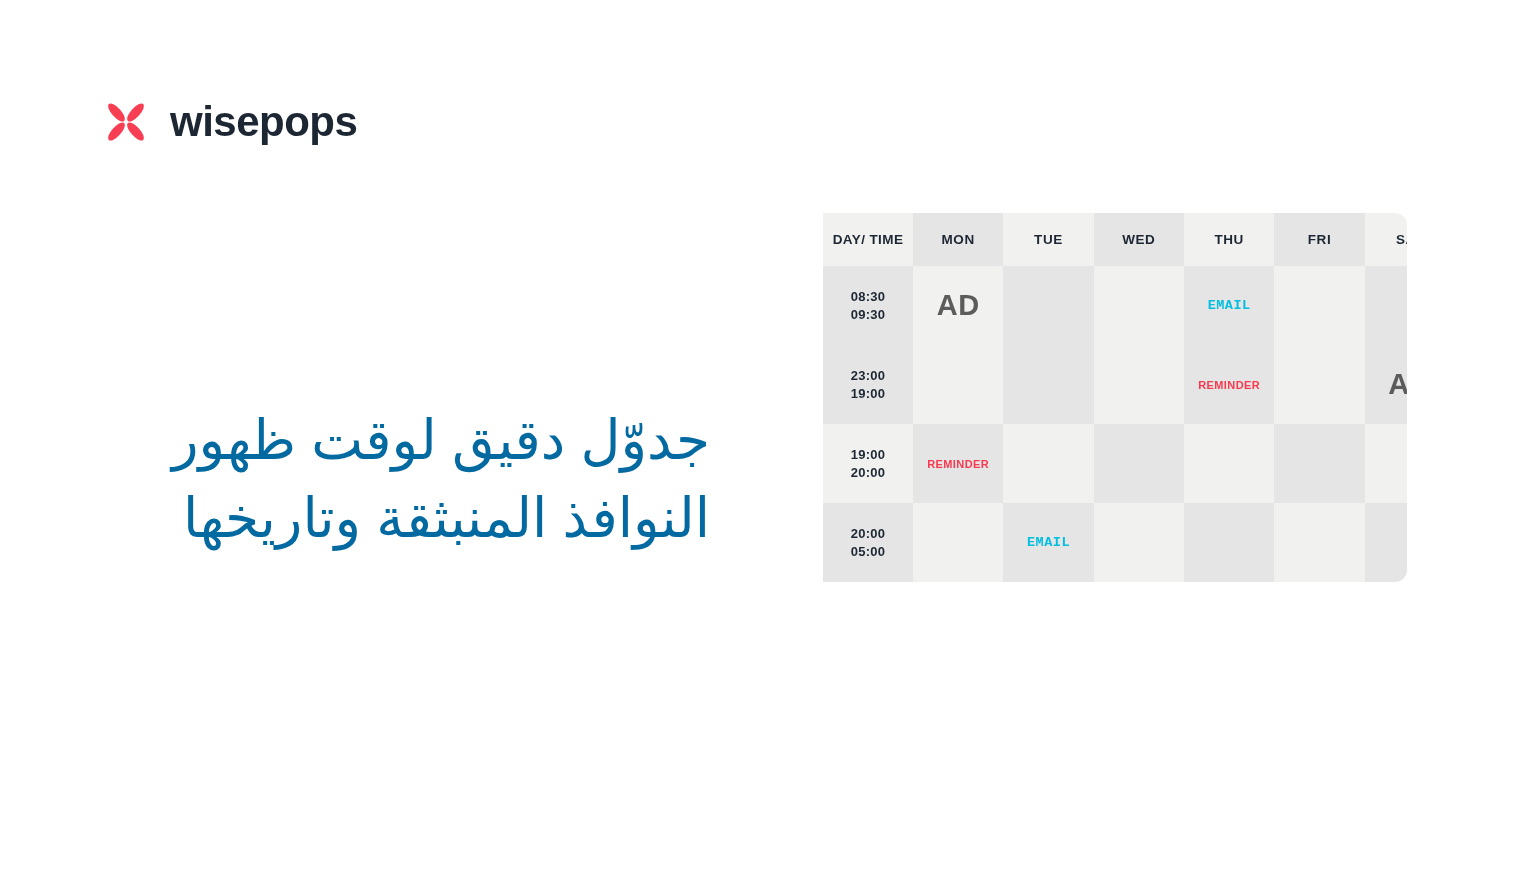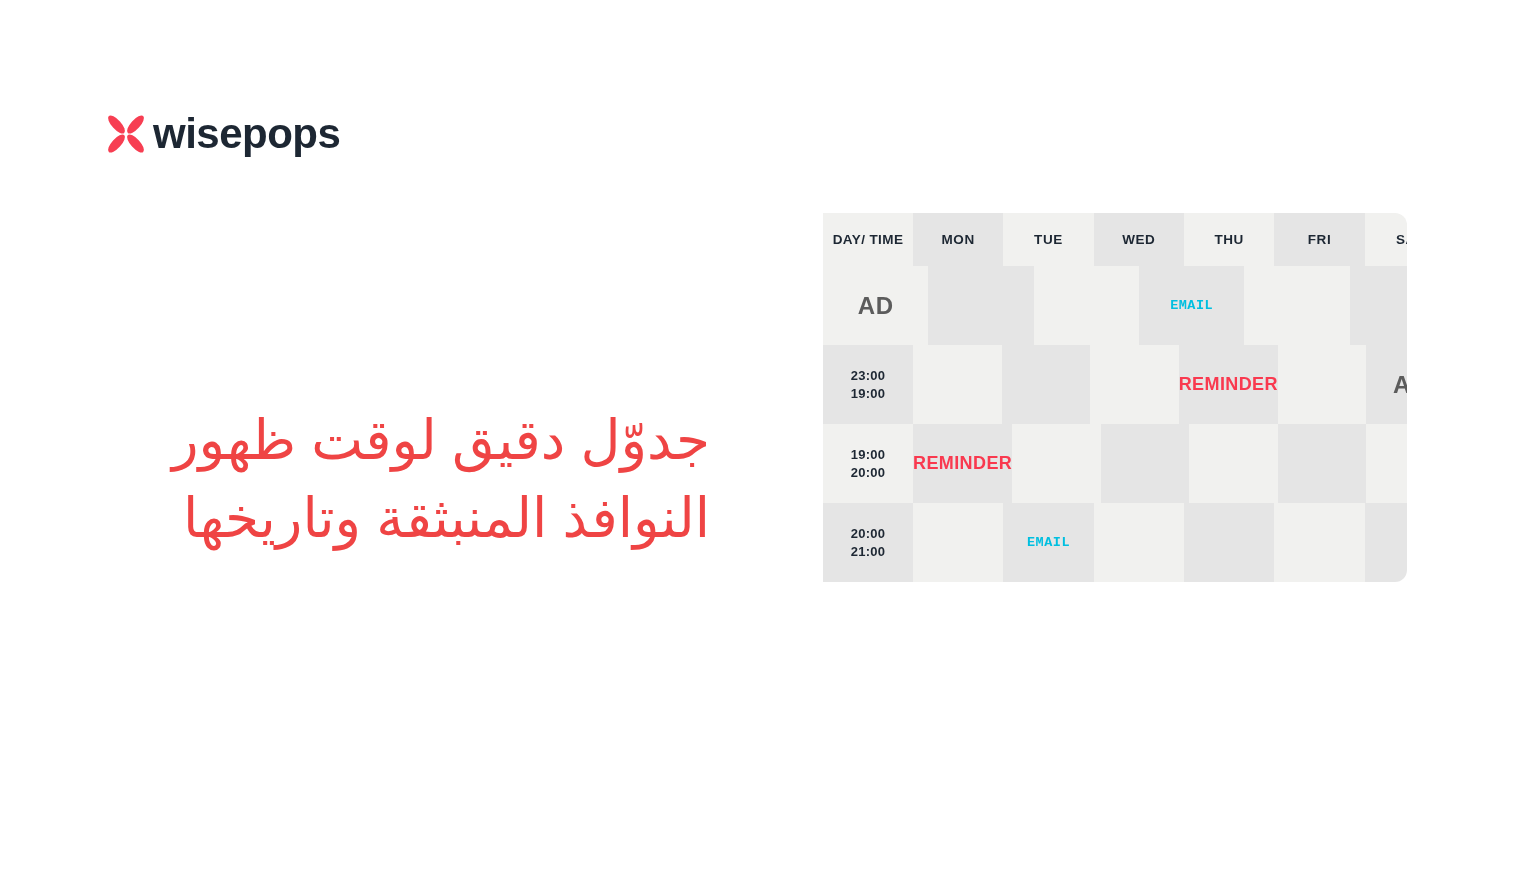--- a/index.html
+++ b/index.html
@@ -13,24 +13,24 @@
     background: #ffffff;
     font-family: "Liberation Sans", "DejaVu Sans", sans-serif;
     overflow: hidden;
     position: relative;
   }
 
   
   .brand {
     position: absolute;
     left: 102px;
-    top: 110px;
+    top: 98px;
     display: flex;
     align-items: center;
-    gap: 3px;
+    gap: 20px;
   }
   .brand-mark {
     width: 48px;
     height: 48px;
     flex: 0 0 48px;
     display: block;
   }
   .brand-word {
     font-size: 42px;
     font-weight: 700;
@@ -41,21 +41,21 @@
   }
 
   
   .headline {
     position: absolute;
     left: 102px;
     top: 364px;
     width: 608px;
     direction: rtl;
     text-align: right;
-    color: #ef4444;
+    color: #0369a1;
     font-size: 55px;
     line-height: 1.42;
     font-weight: 400;
     letter-spacing: 0px;
   }
 
   
   .schedule {
     position: absolute;
     left: 775px;
@@ -106,34 +106,34 @@
     flex-direction: column;
     align-items: center;
     justify-content: center;
     line-height: 1.35;
     font-size: 13px;
     font-weight: 700;
     letter-spacing: 0.3px;
     color: #1d2733;
   }
   .evt-ad {
-    font-size: 24px;
+    font-size: 29px;
     font-weight: 700;
     letter-spacing: 0.5px;
     color: #5c5c5c;
   }
   .evt-email {
     font-size: 13.5px;
     font-weight: 700;
     letter-spacing: 0.5px;
     color: #00bfe0;
     font-family: Liberation Mono, monospace;
   }
   .evt-reminder {
-    font-size: 18px;
+    font-size: 11px;
     font-weight: 700;
     letter-spacing: 0.4px;
     color: #f9394f;
     text-align: right;
   }
   .evt-empty { font-size: 0; }
 </style>
 </head>
 <body>
 
@@ -156,20 +156,26 @@
       <div class="scell timecol shade-a">DAY/ TIME</div>
       <div class="scell shade-b">MON</div>
       <div class="scell shade-a">TUE</div>
       <div class="scell shade-b">WED</div>
       <div class="scell shade-a">THU</div>
       <div class="scell shade-b">FRI</div>
       <div class="scell shade-a">SAT</div>
     </div>
   <div id="schedule-body">
       <div class="srow body-row">
+        <div class="scell timecol shade-b">
+          <div class="timelabel">
+            <span>08:30</span>
+            <span>09:30</span>
+          </div>
+        </div>
         <div class="scell shade-a">
           <span class="evt-ad">AD</span>
         </div>
         <div class="scell shade-b">
           <span class="evt-empty"></span>
         </div>
         <div class="scell shade-a">
           <span class="evt-empty"></span>
         </div>
         <div class="scell shade-b">
@@ -231,21 +237,21 @@
           <span class="evt-empty"></span>
         </div>
         <div class="scell shade-a">
           <span class="evt-empty"></span>
         </div>
       </div>
       <div class="srow body-row">
         <div class="scell timecol shade-b">
           <div class="timelabel">
             <span>20:00</span>
-            <span>21:00</span>
+            <span>05:00</span>
           </div>
         </div>
         <div class="scell shade-a">
           <span class="evt-empty"></span>
         </div>
         <div class="scell shade-b">
           <span class="evt-email">EMAIL</span>
         </div>
         <div class="scell shade-a">
           <span class="evt-empty"></span>

